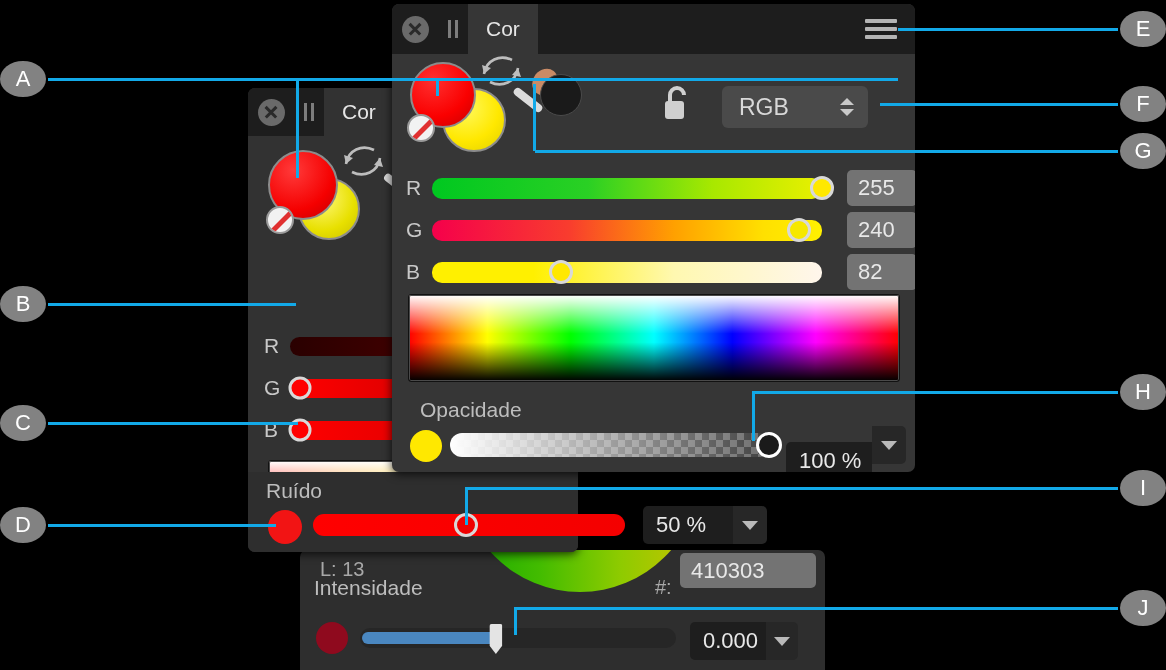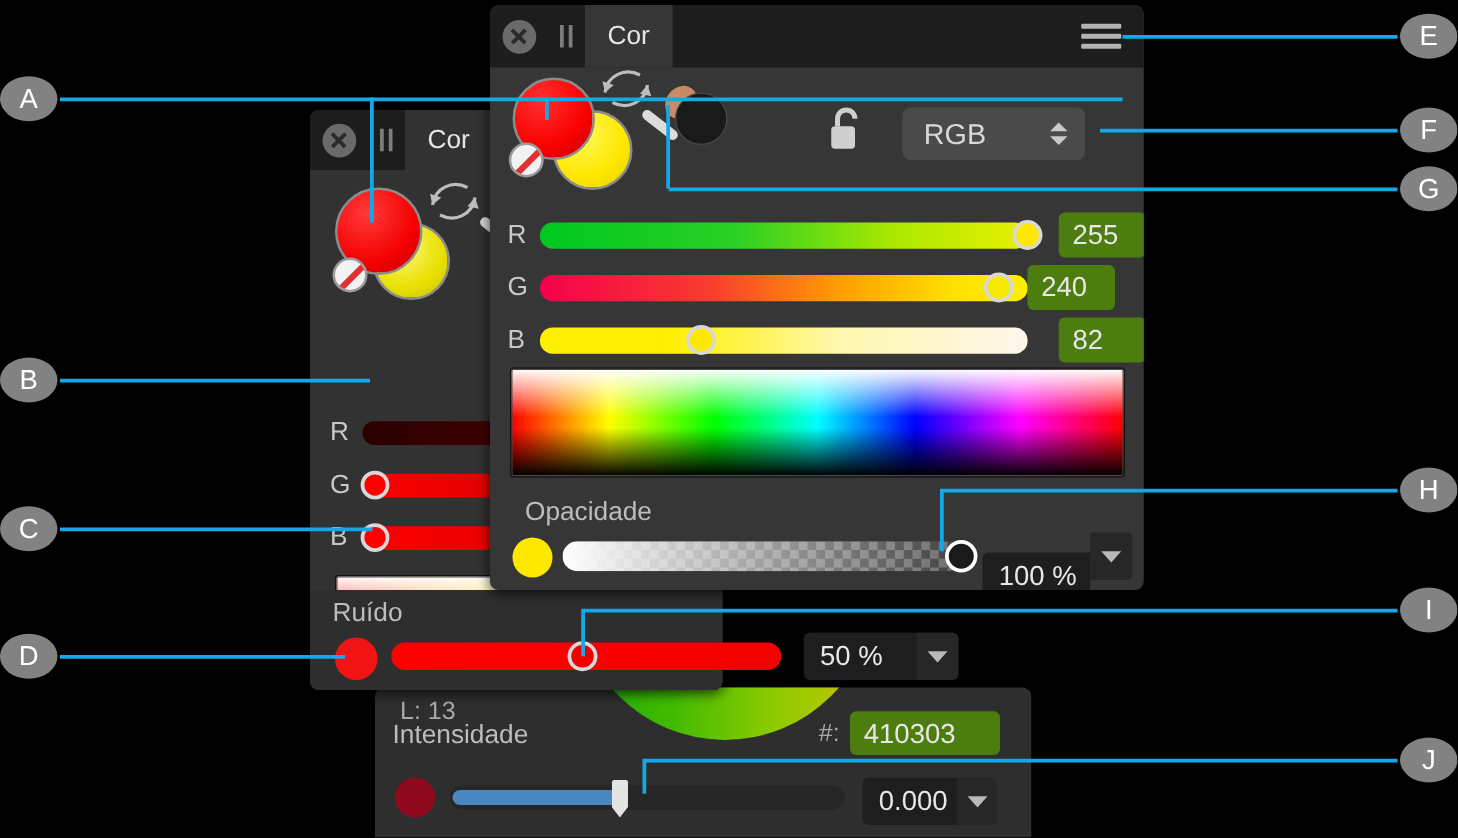--- a/index.html
+++ b/index.html
@@ -39,21 +39,21 @@
   .swaparrow { position:absolute; }
 
   .dropper { position:absolute; }
 
   
   .row { position:absolute; display:flex; align-items:center; }
   .chan { color:#c8c8c8; font-size:21px; width:26px; }
   .track { height:19px; border-radius:10px; position:relative; }
   .knob { position:absolute; top:50%; transform:translate(-50%,-50%);
           border-radius:50%; border:3px solid #d8d8d8; }
-  .numbox { background:#4d7c0f; border-radius:5px; color:#e8e8e8;
+  .numbox { background:#737373; border-radius:5px; color:#e8e8e8;
             font-size:22px; display:flex; align-items:center; padding-left:11px; }
 
   .seclabel { color:#bdbdbd; font-size:21px; }
 
   .colorfield { border-radius:3px; border:1px solid #111;
                 box-shadow:0 0 0 1px #4a4a4a inset; }
 
   .lockic { position:absolute; }
   .combo { position:absolute; background:#4a4a4a; border-radius:6px;
            display:flex; align-items:center; }
@@ -85,21 +85,21 @@
 
 <div class="stage">
 
   <div class="panel" style="left:300px; top:550px; width:525px; height:120px; border-radius:7px 7px 0 0; background:#2e2e2e;">
 
     <div style="position:absolute;left:160px;top:-118px;width:240px;height:160px;
                 border-radius:0 0 130px 130px;
                 background:linear-gradient(90deg,#17a800,#43bc00,#8ecb00,#c9c400);"></div>
     <div style="position:absolute;left:20px;top:8px;color:#a8a8a8;font-size:20px;">L: 13</div>
     <div style="position:absolute;left:355px;top:26px;color:#a8a8a8;font-size:20px;">#:</div>
-    <div class="numbox" style="position:absolute;left:380px;top:19px;width:120px;height:35px;">410303</div>
+    <div class="numbox" style="position:absolute;left:380px;top:3px;width:136px;height:35px;">410303</div>
     <div class="seclabel" style="position:absolute;left:14px;top:26px;">Intensidade</div>
     <div style="position:absolute;left:16px;top:72px;width:32px;height:32px;border-radius:50%;background:#8f0a1e;"></div>
     <div class="track" style="position:absolute;left:60px;top:78px;width:316px;height:20px;border-radius:10px;background:#262626;">
       <div style="position:absolute;left:2px;top:4px;height:12px;width:43%;border-radius:6px;background:#4a87c0;"></div>
       <div style="position:absolute;left:43%;top:-4px;transform:translateX(-50%);width:13px;height:30px;
                   background:#e4e4e4;border-radius:2px 2px 6px 6px;
                   clip-path:polygon(0 0,100% 0,100% 72%,50% 100%,0 72%);"></div>
     </div>
     <div class="stepbox" style="left:390px;top:72px;">
       <div class="v" style="width:76px;height:38px;">0.000</div>
@@ -251,21 +251,21 @@
       <div class="track" style="width:390px;height:21px;background:linear-gradient(90deg,#00c820 0%,#2ad024 40%,#a8e800 72%,#eaf000 100%);">
         <div class="knob" style="left:100%;width:24px;height:24px;background:#ffe800;"></div>
       </div>
       <div class="numbox" style="margin-left:25px;width:70px;height:36px;">255</div>
     </div>
     <div class="row" style="left:14px;top:208px;">
       <span class="chan">G</span>
       <div class="track" style="width:390px;height:21px;background:linear-gradient(90deg,#f5004b 0%,#f83c2e 35%,#ffa000 62%,#ffe000 85%,#fff000 100%);">
         <div class="knob" style="left:94%;width:24px;height:24px;background:#f6e800;"></div>
       </div>
-      <div class="numbox" style="width:70px;height:36px;">240</div>
+      <div class="numbox" style="margin-left:25px;width:70px;height:36px;">240</div>
     </div>
     <div class="row" style="left:14px;top:250px;">
       <span class="chan">B</span>
       <div class="track" style="width:390px;height:21px;background:linear-gradient(90deg,#fff000 0%,#fff000 26%,#fff8b0 62%,#fff6ec 100%);">
         <div class="knob" style="left:33%;width:24px;height:24px;background:#ffe800;"></div>
       </div>
       <div class="numbox" style="margin-left:25px;width:70px;height:36px;">82</div>
     </div>
 
     <div class="colorfield" style="position:absolute;left:16px;top:290px;width:492px;height:88px;

